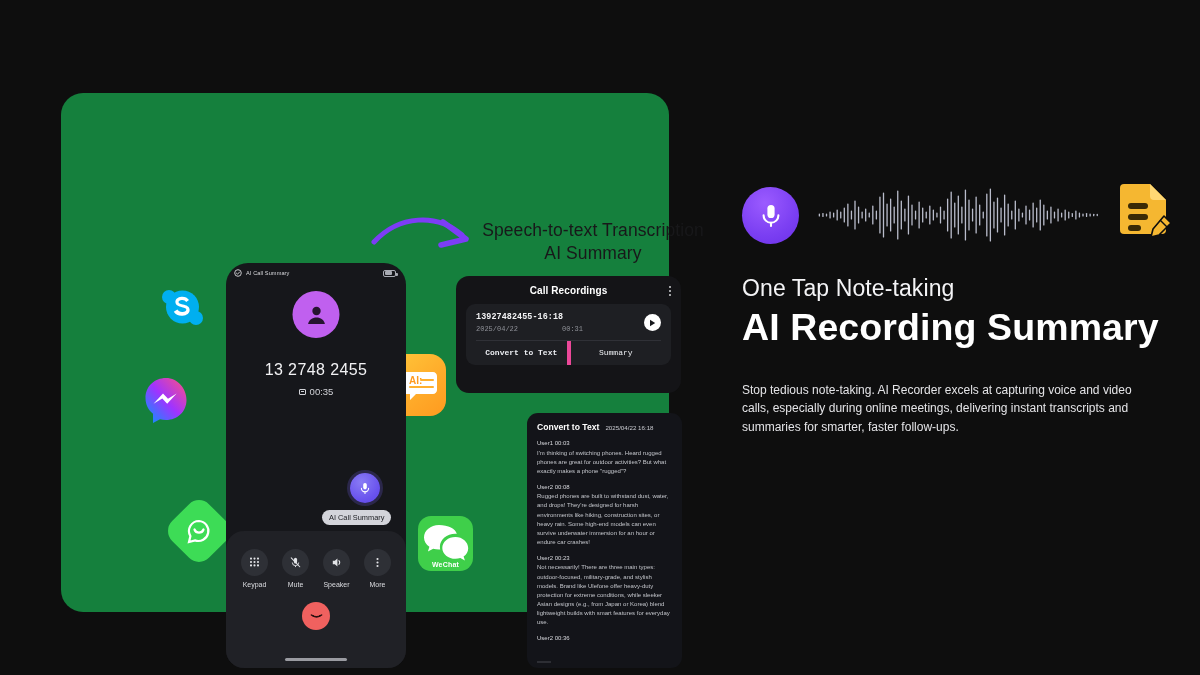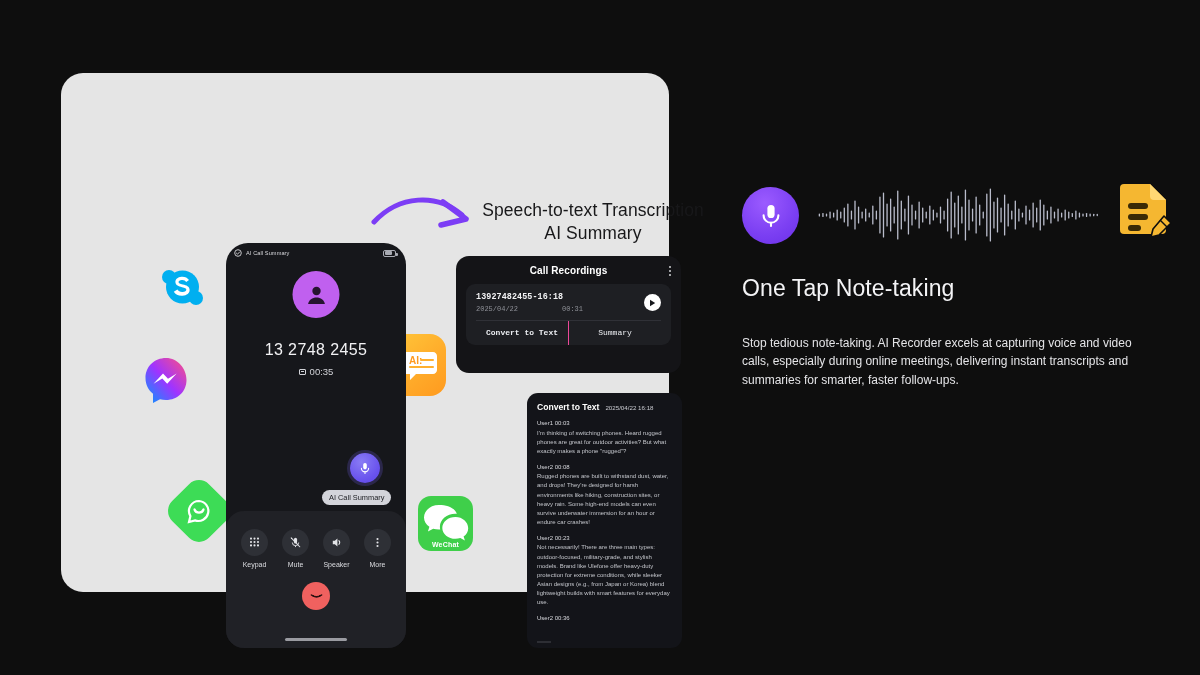--- a/index.html
+++ b/index.html
@@ -6,23 +6,23 @@
   html, body {
     width: 1200px; height: 675px;
     background: #0e0e0e;
     font-family: "Liberation Sans", sans-serif;
     overflow: hidden;
   }
   .stage { position: relative; width: 1200px; height: 675px; background: #0e0e0e; }
 
   
   .left-panel {
-    position: absolute; left: 61px; top: 73px;
+    position: absolute; left: 61px; top: 93px;
     width: 608px; height: 519px;
-    background: #e5e5e5; border-radius: 22px; padding-left: 48px;
+    background: #15803d; border-radius: 22px; padding-left: 48px;
   }
 
   
   .app-icon { position: absolute; }
   .skype { left: 99px; top: 192px; width: 45px; height: 45px; }
   .messenger { left: 81px; top: 282px; width: 50px; height: 50px; }
   .whatsapp { left: 112px; top: 412px; width: 52px; height: 52px; }
   .aichat { left: 323px; top: 261px; width: 62px; height: 62px; }
   .wechat { left: 357px; top: 423px; width: 55px; height: 55px; }
 
@@ -157,21 +157,21 @@
     width: 17px; height: 17px; border-radius: 50%; background: #fff;
     display: flex; align-items: center; justify-content: center; flex: none; margin-top: 2px;
   }
   .rec-actions {
     display: flex; margin-top: 7px; border-top: 1px solid #303137;
   }
   .rec-act {
     flex: 1; text-align: center; color: #eceef2; font-size: 8px; font-weight: 700;
     padding: 7px 0 8px;
   }
-  .rec-act.second { font-weight: 400; border-left: 1px solid #ec4899; }
+  .rec-act.second { font-weight: 400; border-left: 4px solid #ec4899; }
 
   
   .tr-card {
     position: absolute; left: 466px; top: 320px;
     width: 155px; height: 255px;
     background: #131419; border-radius: 11px; padding: 9px 10px; overflow: hidden;
   }
   .tr-head { display: flex; align-items: baseline; gap: 6px; }
   .tr-title { color: #fff; font-size: 8.6px; font-weight: 700; }
   .tr-date { color: #c9cad0; font-size: 6.2px; }
@@ -541,16 +541,17 @@
           <rect x="14" y="20" width="20" height="6" rx="3" fill="#3a2a06"></rect>
           <rect x="14" y="31" width="20" height="6" rx="3" fill="#3a2a06"></rect>
           <rect x="14" y="42" width="13" height="6" rx="3" fill="#3a2a06"></rect>
           <path d="M50 33l7 7-12 12-8 2 2-8z" fill="#f5b731" stroke="#0e0e0e" stroke-width="1.6" stroke-linejoin="round"></path>
           <path d="M46 37l7 7" stroke="#0e0e0e" stroke-width="1.4"></path>
         </svg>
       </div>
     </div>
 
     <div class="eyebrow">One Tap Note-taking</div>
+    <h1 class="title-main">AI Recording Summary</h1>
     <p class="desc">Stop tedious note-taking. AI Recorder excels at capturing voice and video calls, especially during online meetings, delivering instant transcripts and summaries for smarter, faster follow-ups.</p>
   </div>
 
 </div>
 
 </body></html>

